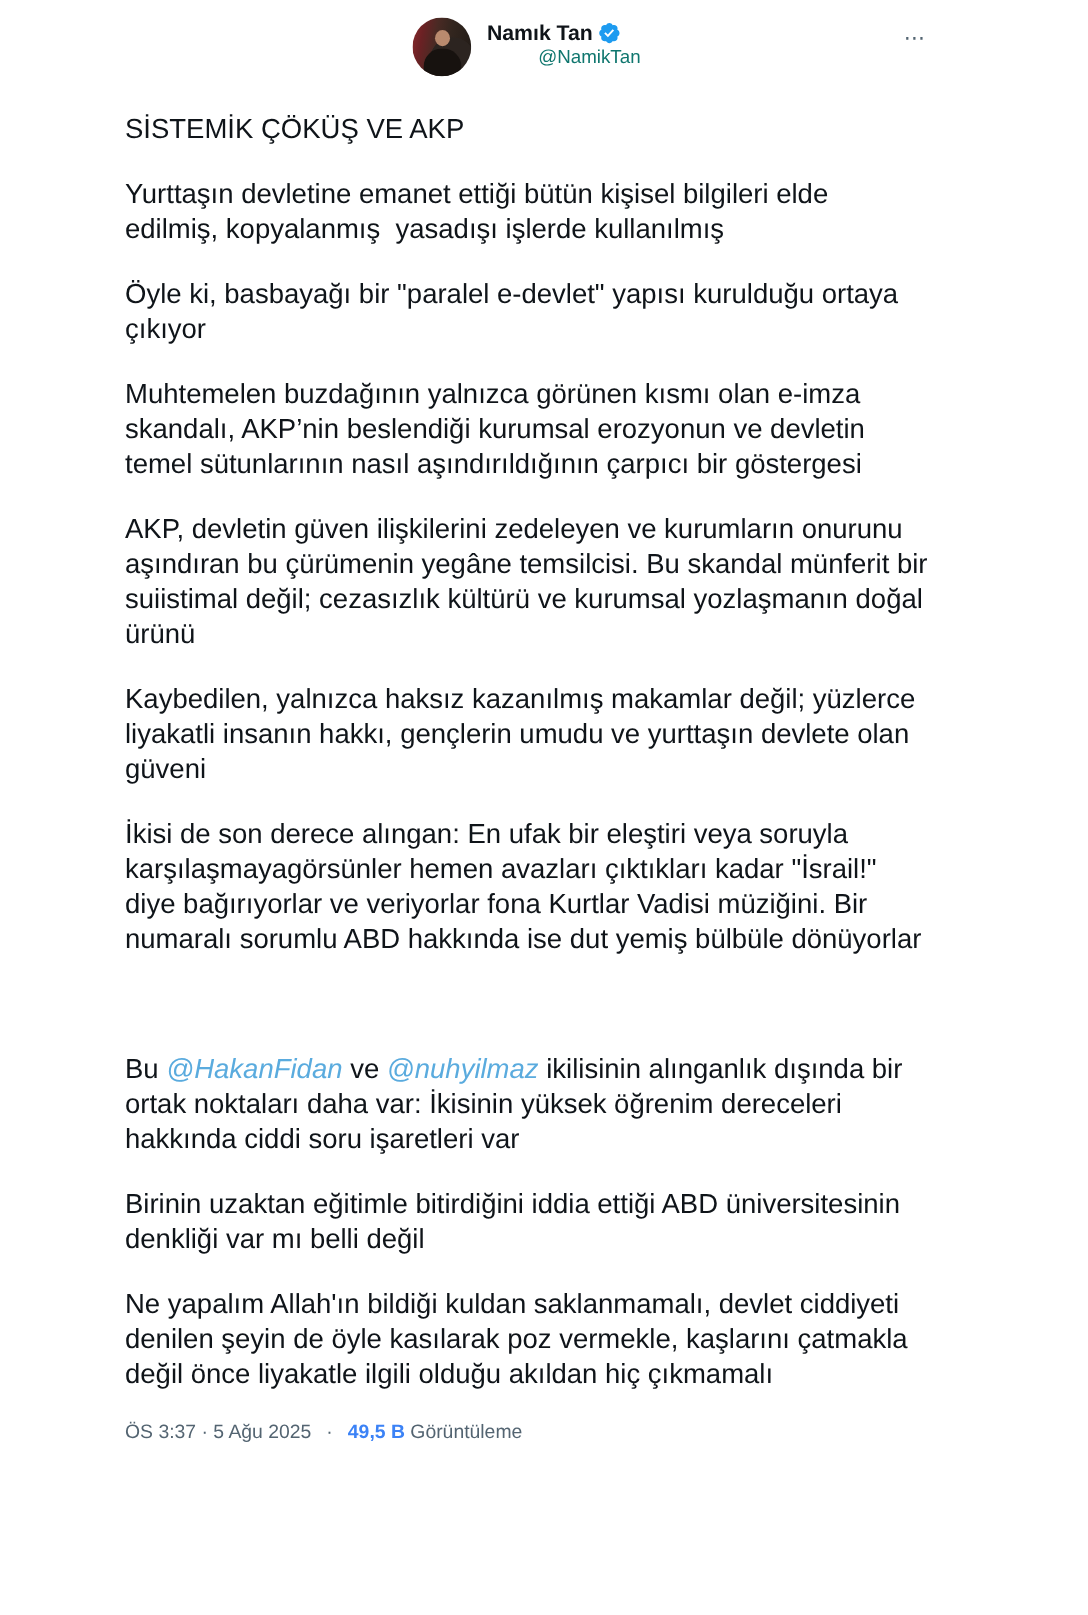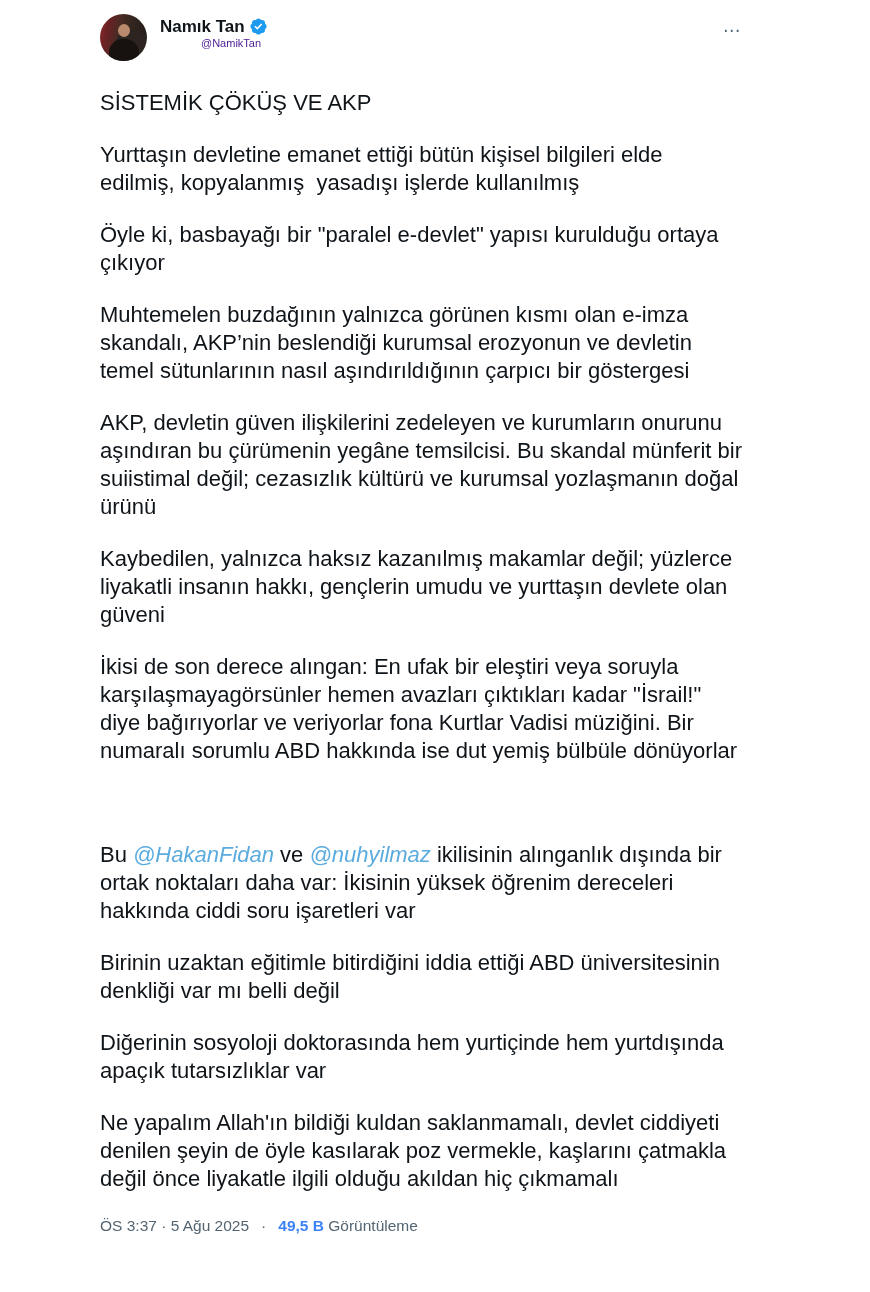--- a/index.html
+++ b/index.html
@@ -21,20 +21,21 @@
     left: 100px;
     top: 14px;
     width: 642px;
   }
   
   .tweet-header {
     display: flex;
     align-items: flex-start;
     position: relative;
     height: 50px;
+    justify-content: center;
   }
   .avatar {
     width: 47px;
     height: 47px;
     border-radius: 50%;
     flex: 0 0 47px;
     position: relative;
     overflow: hidden;
     background:
       radial-gradient(circle at 68% 72%, #2c2420 0 38%, transparent 39%),
@@ -79,22 +80,22 @@
     font-size: 17px;
     color: #0f1419;
     cursor: pointer;
   }
   .verified-badge {
     width: 19px;
     height: 19px;
     display: inline-block;
   }
   .author-handle {
-    font-size: 11px;
-    color: #4c1d95;
+    font-size: 15px;
+    color: #0f766e;
     cursor: pointer;
     margin-left: 41px;
   }
   .more-button {
     position: absolute;
     right: 0;
     top: 8px;
     color: #536471;
     font-size: 17px;
     letter-spacing: 2px;
@@ -164,21 +165,20 @@
         <p class="">SİSTEMİK ÇÖKÜŞ VE AKP</p>
         <p class="">Yurttaşın devletine emanet ettiği bütün kişisel bilgileri elde edilmiş, kopyalanmış  yasadışı işlerde kullanılmış</p>
         <p class="">Öyle ki, basbayağı bir "paralel e-devlet" yapısı kurulduğu ortaya çıkıyor</p>
         <p class="">Muhtemelen buzdağının yalnızca görünen kısmı olan e-imza skandalı, AKP’nin beslendiği kurumsal erozyonun ve devletin temel sütunlarının nasıl aşındırıldığının çarpıcı bir göstergesi</p>
         <p class="">AKP, devletin güven ilişkilerini zedeleyen ve kurumların onurunu aşındıran bu çürümenin yegâne temsilcisi. Bu skandal münferit bir suiistimal değil; cezasızlık kültürü ve kurumsal yozlaşmanın doğal ürünü</p>
         <p class="">Kaybedilen, yalnızca haksız kazanılmış makamlar değil; yüzlerce liyakatli insanın hakkı, gençlerin umudu ve yurttaşın devlete olan güveni</p>
         <p class="">İkisi de son derece alıngan: En ufak bir eleştiri veya soruyla karşılaşmayagörsünler hemen avazları çıktıkları kadar "İsrail!" diye bağırıyorlar ve veriyorlar fona Kurtlar Vadisi müziğini. Bir numaralı sorumlu ABD hakkında ise dut yemiş bülbüle dönüyorlar</p>
         <p class="spacer"></p>
         <p class="">Bu <a class="mention">@HakanFidan</a> ve <a class="mention">@nuhyilmaz</a> ikilisinin alınganlık dışında bir ortak noktaları daha var: İkisinin yüksek öğrenim dereceleri hakkında ciddi soru işaretleri var</p>
         <p class="">Birinin uzaktan eğitimle bitirdiğini iddia ettiği ABD üniversitesinin denkliği var mı belli değil</p>
-        <p class="">Diğerinin sosyoloji doktorasında hem yurtiçinde hem yurtdışında apaçık tutarsızlıklar var</p>
         <p class="">Ne yapalım Allah'ın bildiği kuldan saklanmamalı, devlet ciddiyeti denilen şeyin de öyle kasılarak poz vermekle, kaşlarını çatmakla değil önce liyakatle ilgili olduğu akıldan hiç çıkmamalı</p>
       </div>
 
     <footer class="tweet-footer">
       <span>ÖS 3:37 · 5 Ağu 2025</span>
       <span>·</span>
       <span class="views">
         <span class="views-count">49,5 B</span>
         <span>Görüntüleme</span>
       </span>

